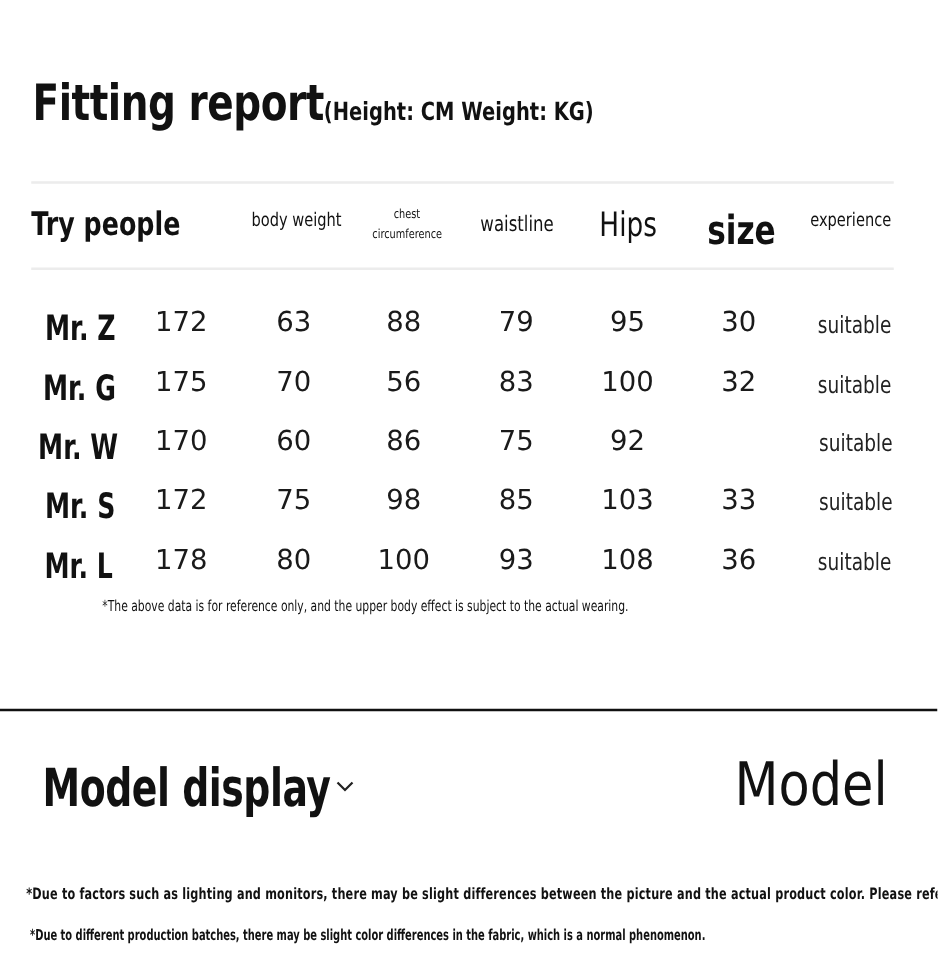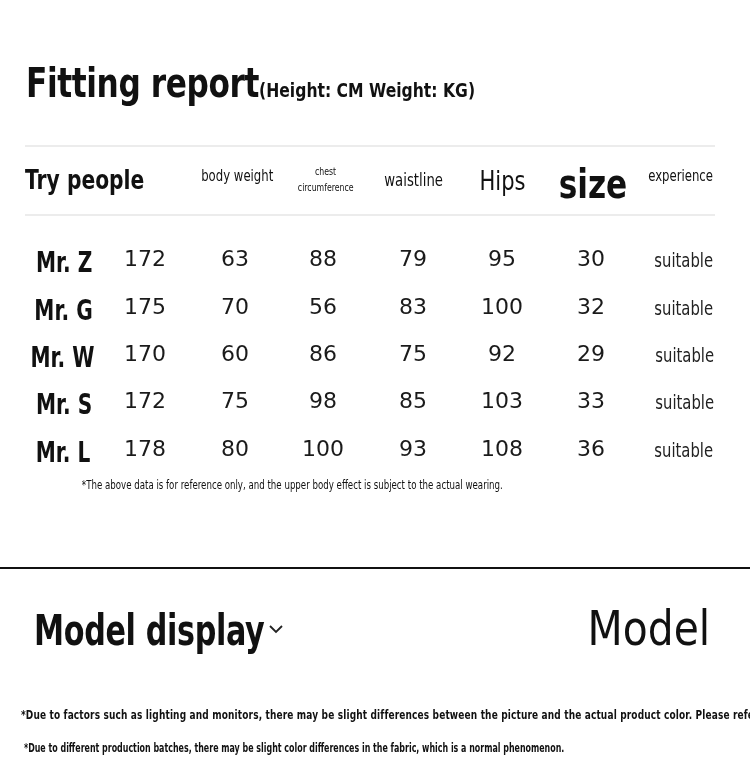--- a/index.html
+++ b/index.html
@@ -71,21 +71,21 @@
   <div class="hcell" style="left:280px;width:92px;font-size:10px;line-height:16px;flex-direction:column">
     <span>chest</span>
     <span>circumference</span>
   </div>
   <div class="hcell" style="left:370px;width:88px;font-size:17px">
       <span>waistline</span>
     </div>
   <div class="hcell" style="left:458px;width:90px;font-size:27px">
       <span>Hips</span>
     </div>
-  <div class="hcell" style="left:548px;width:90px;font-size:40px;font-weight:bold;margin-top:4px">
+  <div class="hcell" style="left:548px;width:90px;font-size:32px;font-weight:bold;margin-top:4px">
       <span>size</span>
     </div>
   <div class="hcell" style="left:636px;width:90px;font-size:15px;margin-top:-4px">
       <span>experience</span>
     </div>
 </div>
 
 <div class="hline" style="top:214px"></div>
 
 <div class="row" style="top:238px">
@@ -118,21 +118,20 @@
 </div>
 <div class="row" style="top:333px">
   <div class="cell name" style="left:18px;width:88px;top:4px">
       <span>Mr. W</span>
     </div>
   <div class="cell num" style="left:100px;width:90px">170</div>
   <div class="cell num" style="left:190px;width:90px">60</div>
   <div class="cell num" style="left:278px;width:90px">86</div>
   <div class="cell num" style="left:368px;width:90px">75</div>
   <div class="cell num" style="left:457px;width:90px">92</div>
-  <div class="cell num" style="left:546px;width:90px">29</div>
   <div class="cell exp" style="left:639px;width:92px;top:2px">
       <span>suitable</span>
     </div>
 </div>
 <div class="row" style="top:380px">
   <div class="cell name" style="left:20px;width:88px;top:4px">
       <span>Mr. S</span>
     </div>
   <div class="cell num" style="left:100px;width:90px">172</div>
   <div class="cell num" style="left:190px;width:90px">75</div>

